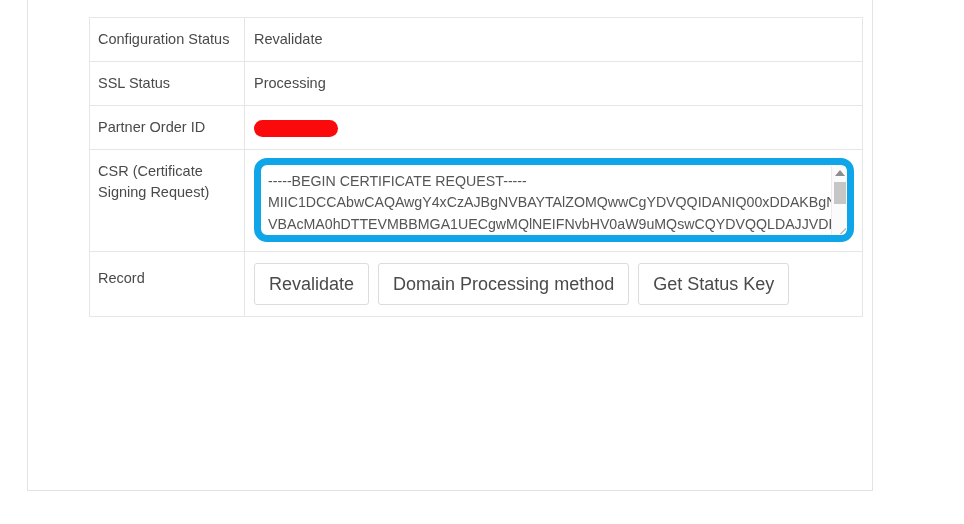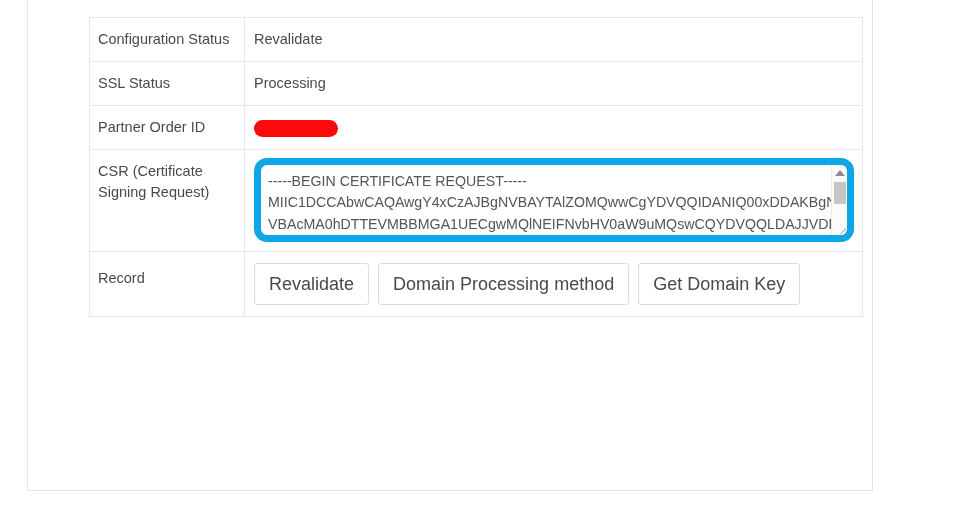--- a/index.html
+++ b/index.html
@@ -253,21 +253,21 @@
             </div>
           </td>
         </tr>
 
         <tr class="row-actions">
           <td class="label">Record</td>
           <td class="value">
             <div class="actions-wrap">
               <button class="action-btn">Revalidate</button>
               <button class="action-btn">Domain Processing method</button>
-              <button class="action-btn">Get Domain Key</button>
+              <button class="action-btn">Get Status Key</button>
             </div>
           </td>
         </tr>
 
       </tbody>
     </table>
 
   </div>
 </div>
 

